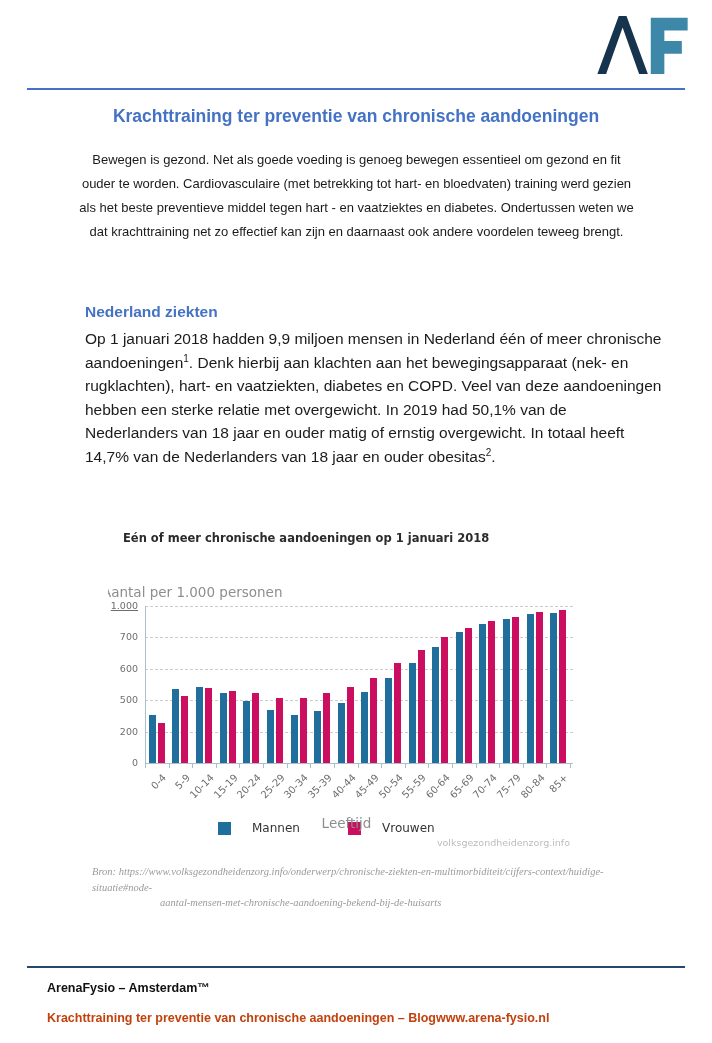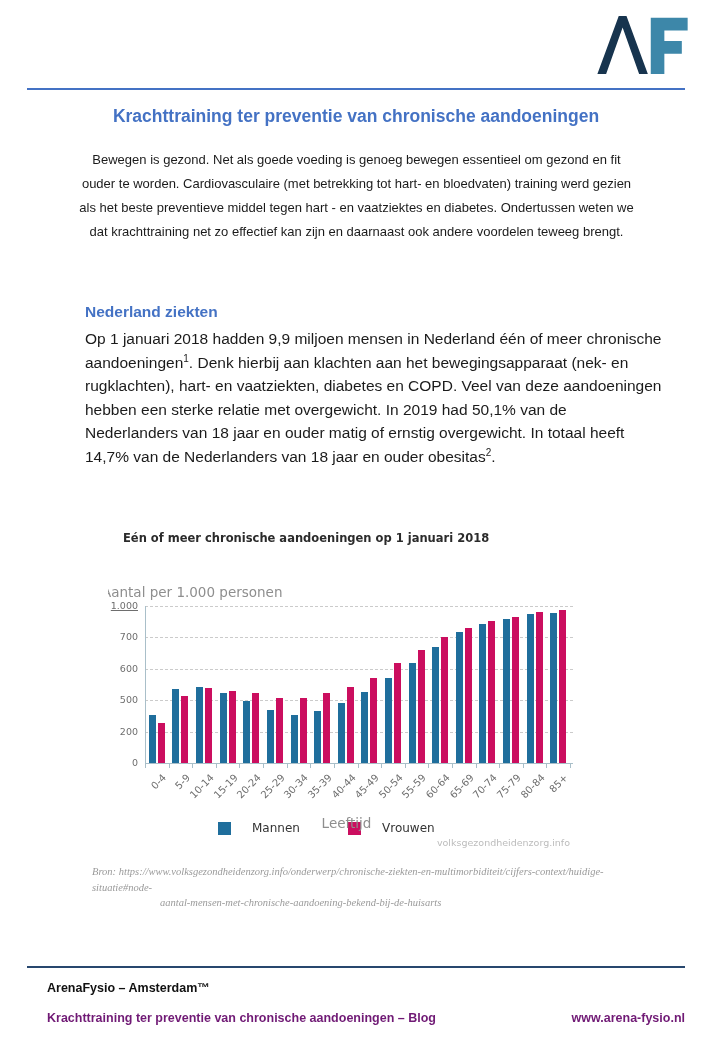--- a/index.html
+++ b/index.html
@@ -38,22 +38,22 @@
   .legend-item { position:absolute; display:flex; align-items:center; gap:21px; top:301px; }
   .legend-swatch { width:13px; height:13px; display:inline-block; }
   .legend-label { font-size:12px; color:#333333; }
 
   
   .source { left:92px; top:864px; width:548px; font-family:"Liberation Serif", serif;
     font-style:italic; font-size:10.5px; line-height:15.5px; color:#9a9a9a; }
   .source .line2 { margin-left:68px; }
   .footer-divider { left:27px; top:966px; width:658px; height:2px; background:#28476e; }
   .company { left:47px; top:981px; font-size:12.5px; font-weight:bold; color:#111111; }
-  .footer-row { left:47px; top:1011px; width:638px; display:flex; justify-content:space-between;
-    font-size:12.5px; font-weight:bold; color:#701a75; }
+  .footer-row { left:47px; top:1011px; width:638px; display:flex; 
+    font-size:12.5px; font-weight:bold; color:#c2410c; }
 </style>
 </head>
 <body>
 
 <div class="abs logo">
   <svg width="102" height="66" viewBox="0 0 104 68">
     <path d="M5 64 L27 4 L35 4 L57 64 L48 64 L31 16 L14 64 Z" fill="#17344e"></path>
     <path d="M60 6 L98 6 L98 19 L74 19 L74 30 L92 30 L92 43 L74 43 L74 64 L60 64 Z" fill="#3d87a9"></path>
   </svg>
 </div>

